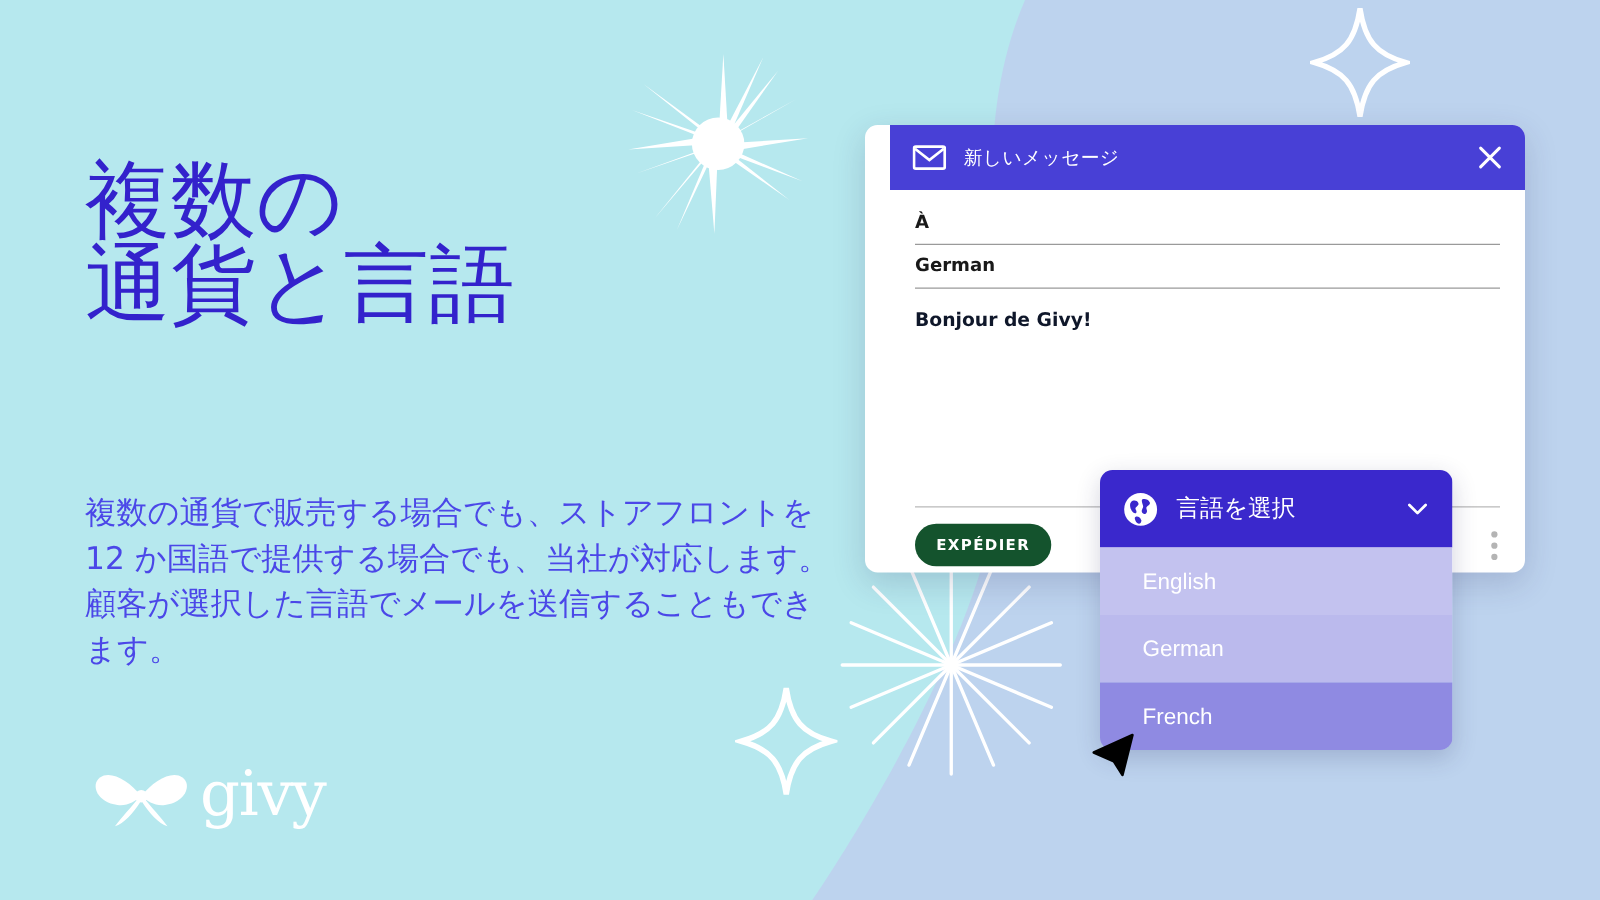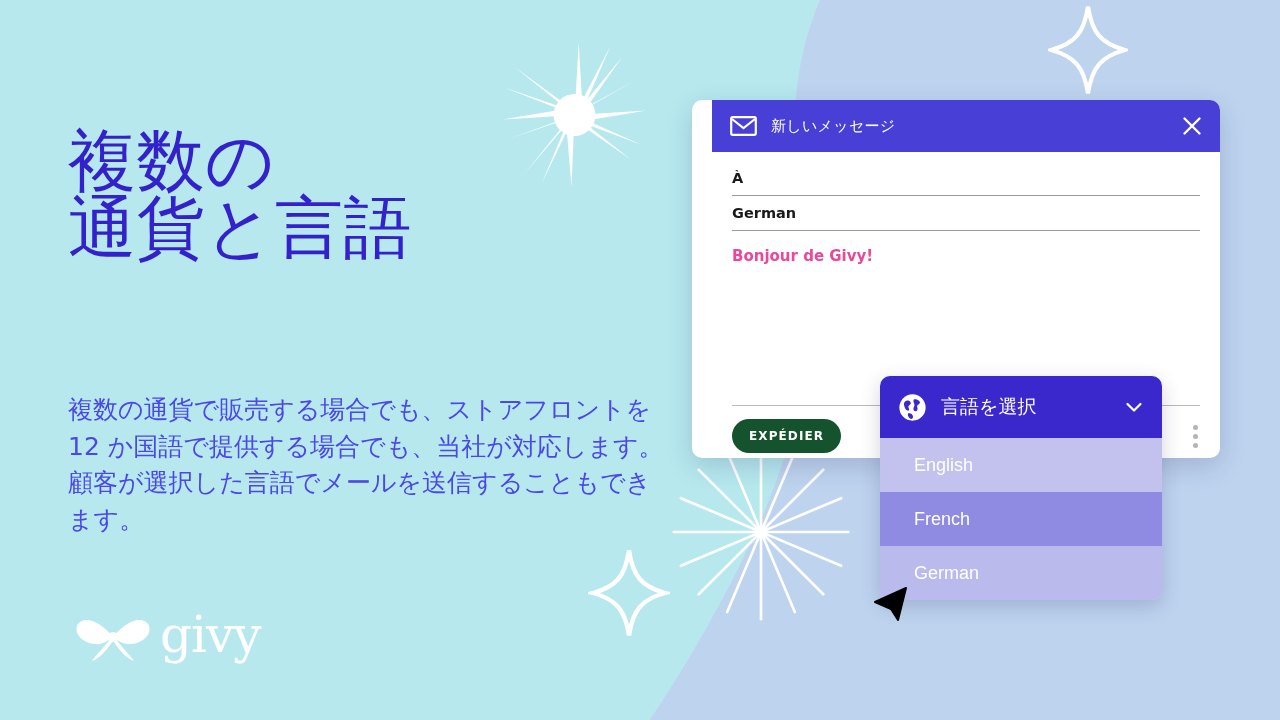--- a/index.html
+++ b/index.html
@@ -67,21 +67,21 @@
 
   .compose-body{padding:0 20px;position:relative;height:306px;box-sizing:border-box;}
   .field{
     height:34px;display:flex;align-items:center;
     border-bottom:1px solid #9a9a9a;
     color:#191919;font-size:14.5px;font-weight:600;
     font-family:"DejaVu Sans","Liberation Sans",sans-serif;
   }
   .field.to{margin-top:9px;}
   .msg-body{
-    margin-top:16px;color:#ec4899;font-size:15px;font-weight:600;
+    margin-top:16px;color:#0f172a;font-size:15px;font-weight:600;
     font-family:"DejaVu Sans","Liberation Sans",sans-serif;
   }
   .compose-footer{
     position:absolute;left:20px;right:20px;bottom:14px;
     border-top:1px solid #b9b9b9;padding-top:13px;
     display:flex;align-items:center;
   }
   .send-btn{
     background:#14532d;color:#ffffff;border:none;border-radius:18px;
     padding:10px 17px;font-size:12px;font-weight:700;letter-spacing:1.1px;
@@ -260,25 +260,25 @@
       <span class="chev">
         <svg viewBox="0 0 20 20" width="20" height="20" aria-hidden="true">
           <path d="M3.5 7 L10 13.5 L16.5 7" fill="none" stroke="#ffffff" stroke-width="2.2" stroke-linecap="round" stroke-linejoin="round"></path>
         </svg>
       </span>
     </div>
 
     <div class="lang-item" style="background:#c3c2ef;">
       <span>English</span>
     </div>
+    <div class="lang-item" style="background:#bbbaed;">
+      <span>German</span>
+    </div>
     <div class="lang-item" style="background:#8f8ae2;">
       <span>French</span>
-    </div>
-    <div class="lang-item" style="background:#bbbaed;">
-      <span>German</span>
     </div>
   </div>
 
   <div class="cursor">
     <svg viewBox="0 0 36 38" width="36" height="38" aria-hidden="true">
       <path d="M2 16 L33 2 L25 34 L18 23 Z" fill="#000000" stroke="#000000" stroke-width="2" stroke-linejoin="round"></path>
     </svg>
   </div>
 
 </div>

